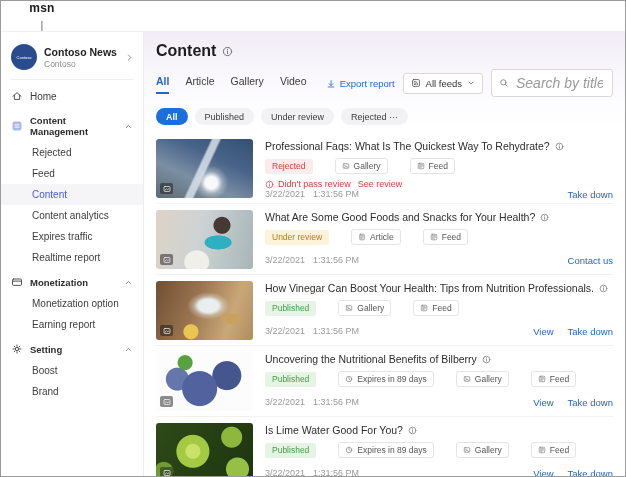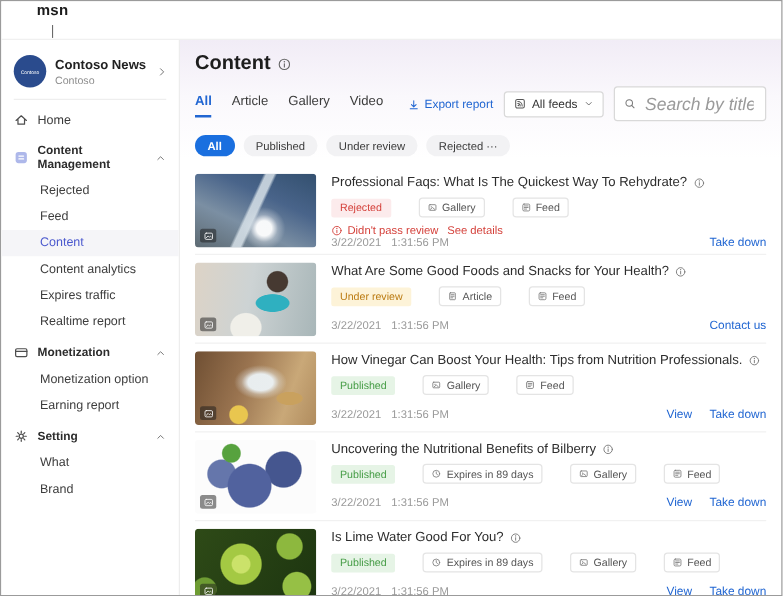--- a/index.html
+++ b/index.html
@@ -209,21 +209,21 @@
               <path d="M8 2.6v1.8M8 11.6v1.8M2.6 8h1.8M11.6 8h1.8M4.2 4.2l1.2 1.2M10.6 10.6l1.2 1.2M11.8 4.2l-1.2 1.2M5.4 10.6l-1.2 1.2" fill="none" stroke="currentColor" stroke-width="1.3" stroke-linecap="round" stroke-linejoin="round"></path>
             </svg>
           </span>
           <span class="nav-label">Setting</span>
           <span class="ic ic9 section-chev">
             <svg viewBox="0 0 16 16">
               <path d="M4 10l4-4 4 4" fill="none" stroke="currentColor" stroke-width="1.3" stroke-linecap="round" stroke-linejoin="round"></path>
             </svg>
           </span>
         </div>
-        <div class="nav-child">What</div>
+        <div class="nav-child">Boost</div>
         <div class="nav-child">Brand</div>
       </div>
   </div>
 
   <div class="main">
     <div class="title-row">
       <span class="page-title">Content</span>
       <span class="ic ic11 title-info">
           <svg viewBox="0 0 16 16">
             <circle cx="8" cy="8" r="6" fill="none" stroke="currentColor" stroke-width="1.3" stroke-linecap="round" stroke-linejoin="round"></circle>
@@ -330,21 +330,21 @@
             </div>
             <div class="note-line">
               <span class="ic ic9">
                 <svg viewBox="0 0 16 16">
                   <circle cx="8" cy="8" r="6" fill="none" stroke="currentColor" stroke-width="1.3" stroke-linecap="round" stroke-linejoin="round"></circle>
                   <path d="M8 7.4V11" fill="none" stroke="currentColor" stroke-width="1.3" stroke-linecap="round" stroke-linejoin="round"></path>
                   <circle cx="8" cy="4.9" r=".9" fill="currentColor"></circle>
                 </svg>
               </span>
               <span>Didn't pass review</span>
-              <span class="note-link">See details</span>
+              <span class="note-link">See review</span>
             </div>
             <div class="row-bottom">
               <span class="row-date">3/22/2021</span>
               <span class="row-time">1:31:56 PM</span>
               <span class="actions">
                 <span class="action-link">Take down</span>
               </span>
             </div>
           </div>
         </div>

